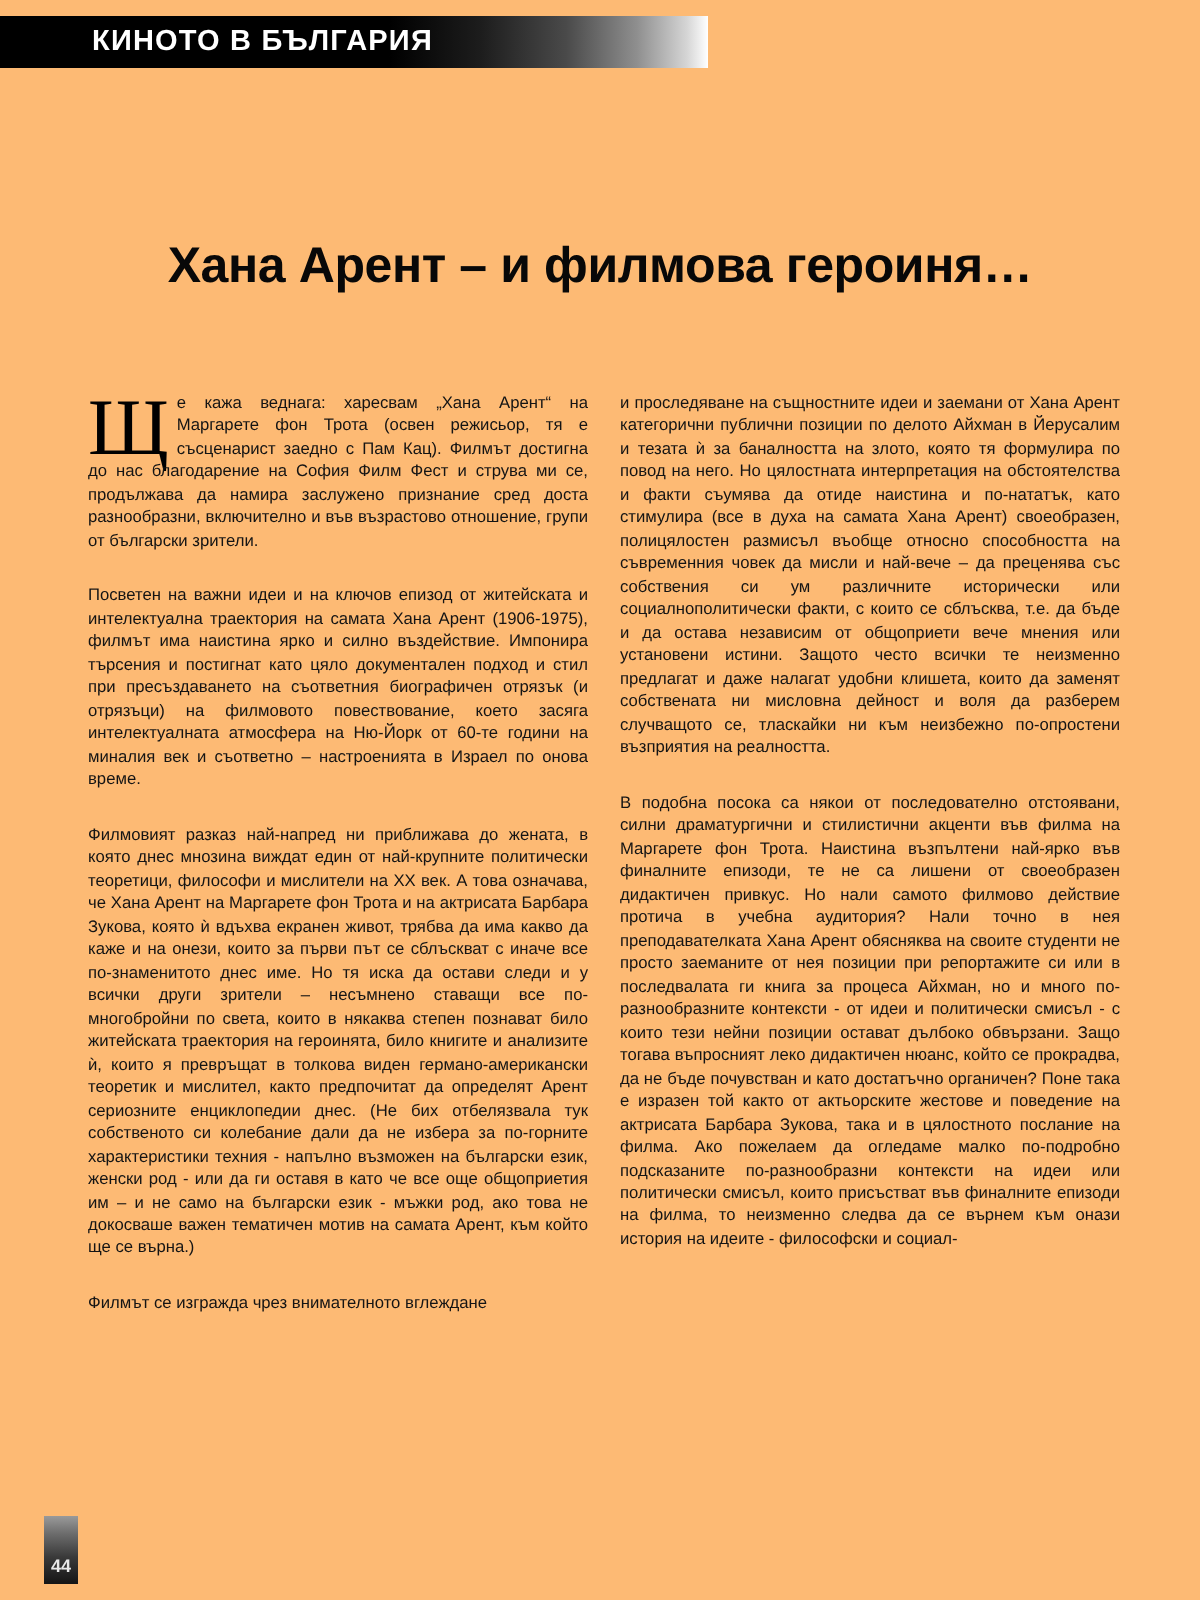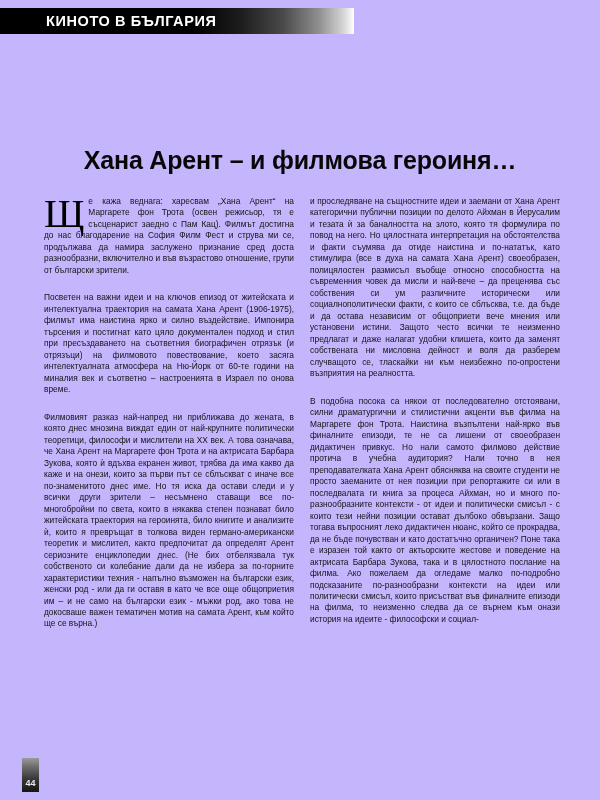--- a/index.html
+++ b/index.html
@@ -13,21 +13,21 @@
     overflow: hidden;
     font-family: "Liberation Sans", sans-serif;
     color: #111111;
     position: relative;
   }
 
   
   .page {
     position: absolute;
     inset: 0;
-    background: #c4b5fd;
+    background: #fdba74;
     overflow: hidden;
   }
 
   
   .banner {
     position: absolute;
     left: 0;
     top: 8px;
     width: 354px;
     height: 26px;
@@ -44,21 +44,21 @@
     letter-spacing: 0.6px;
     padding-left: 46px;
     white-space: nowrap;
     font-family: "Liberation Sans", sans-serif;
   }
 
   
   .article-head {
     position: absolute;
     left: 40px;
-    top: 147px;
+    top: 120px;
     width: 520px;
     text-align: center;
   }
   .article-title {
     font-size: 25px;
     font-weight: bold;
     color: #080808;
     letter-spacing: -0.2px;
     line-height: 1.1;
     white-space: nowrap;
@@ -145,20 +145,21 @@
   <div class="article-head">
     <div class="article-title">Хана Арент – и филмова героиня…</div>
   </div>
 
   <div class="columns">
 
     <div class="col">
       <p><span class="dropcap">Щ</span><span>е кажа веднага: харесвам „Хана Арент“ на Маргарете фон Трота (освен режисьор, тя е съсценарист заедно с Пам Кац). Филмът достигна до нас благодарение на София Филм Фест и струва ми се, продължава да намира заслужено признание сред доста разнообразни, включително и във възрастово отношение, групи от български зрители.</span></p>
       <p>Посветен на важни идеи и на ключов епизод от житейската и интелектуална траектория на самата Хана Арент (1906-1975), филмът има наистина ярко и силно въздействие. Импонира търсения и постигнат като цяло документален подход и стил при пресъздаването на съответния биографичен отрязък (и отрязъци) на филмовото повествование, което засяга интелектуалната атмосфера на Ню-Йорк от 60-те години на миналия век и съответно – настроенията в Израел по онова време.</p>
       <p>Филмовият разказ най-напред ни приближава до жената, в която днес мнозина виждат един от най-крупните политически теоретици, философи и мислители на ХХ век. А това означава, че Хана Арент на Маргарете фон Трота и на актрисата Барбара Зукова, която ѝ вдъхва екранен живот, трябва да има какво да каже и на онези, които за първи път се сблъскват с иначе все по-знаменитото днес име. Но тя иска да остави следи и у всички други зрители – несъмнено ставащи все по-многобройни по света, които в някаква степен познават било житейската траектория на героинята, било книгите и анализите ѝ, които я превръщат в толкова виден германо-американски теоретик и мислител, както предпочитат да определят Арент сериозните енциклопедии днес. (Не бих отбелязвала тук собственото си колебание дали да не избера за по-горните характеристики техния - напълно възможен на български език, женски род - или да ги оставя в като че все още общоприетия им – и не само на български език - мъжки род, ако това не докосваше важен тематичен мотив на самата Арент, към който ще се върна.)</p>
+      <p>Филмът се изгражда чрез внимателното вглеждане</p>
     </div>
 
     <div class="col">
       <p>и проследяване на  същностните идеи и заемани от Хана Арент категорични публични позиции по делото Айхман в Йерусалим и тезата ѝ за баналността на злото, която тя формулира по повод на него. Но цялостната интерпретация на обстоятелства и факти съумява да отиде наистина и по-нататък, като стимулира (все в духа на самата Хана Арент) своеобразен, полицялостен размисъл въобще относно способността на съвременния човек да мисли и най-вече – да преценява със собствения си ум различните исторически или социалнополитически факти, с които се сблъсква, т.е. да бъде и да остава независим от общоприети вече мнения или установени истини. Защото често всички те неизменно предлагат и даже налагат удобни клишета, които да заменят собствената ни мисловна дейност и воля да разберем случващото се, тласкайки ни към неизбежно по-опростени възприятия на реалността.</p>
       <p>В подобна посока са някои от последователно отстоявани, силни драматургични и стилистични акценти във филма на Маргарете фон Трота. Наистина възпълтени най-ярко във финалните епизоди, те не са лишени от своеобразен дидактичен привкус. Но нали самото филмово действие протича в учебна аудитория? Нали точно в нея преподавателката Хана Арент обясняква на своите студенти не просто заеманите от нея позиции при репортажите си или в последвалата ги книга за процеса Айхман, но и много по-разнообразните контексти - от идеи и политически смисъл - с които тези нейни позиции остават дълбоко обвързани. Защо тогава въпросният леко дидактичен нюанс, който се прокрадва, да не бъде почувстван и като достатъчно органичен? Поне така е изразен той както от актьорските жестове и поведение на актрисата Барбара Зукова, така и в цялостното послание на филма. Ако пожелаем да огледаме малко по-подробно подсказаните по-разнообразни контексти на идеи или политически смисъл, които присъстват във финалните епизоди на филма, то неизменно следва да се върнем към онази история на идеите - философски и социал-</p>
     </div>
 
   </div>
 
   <div class="page-number-tab">

